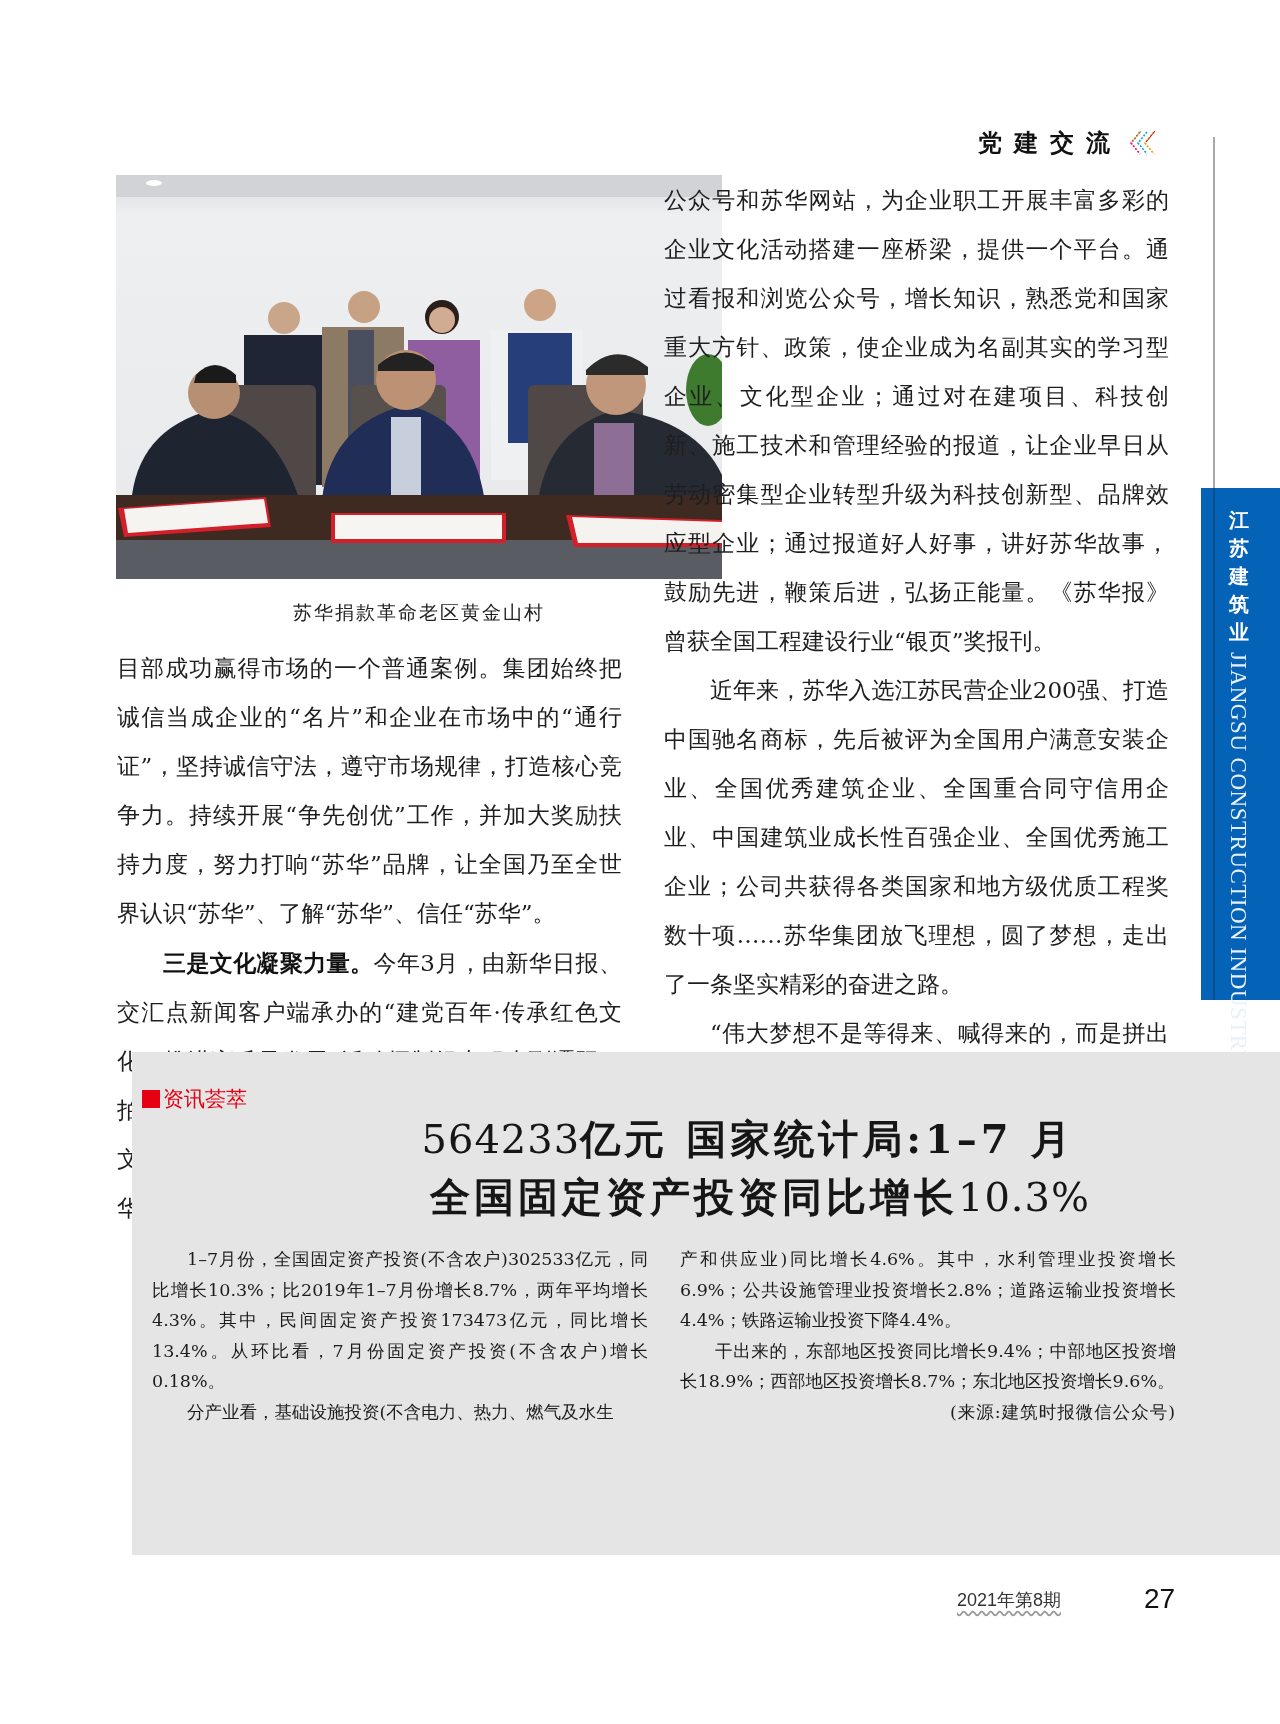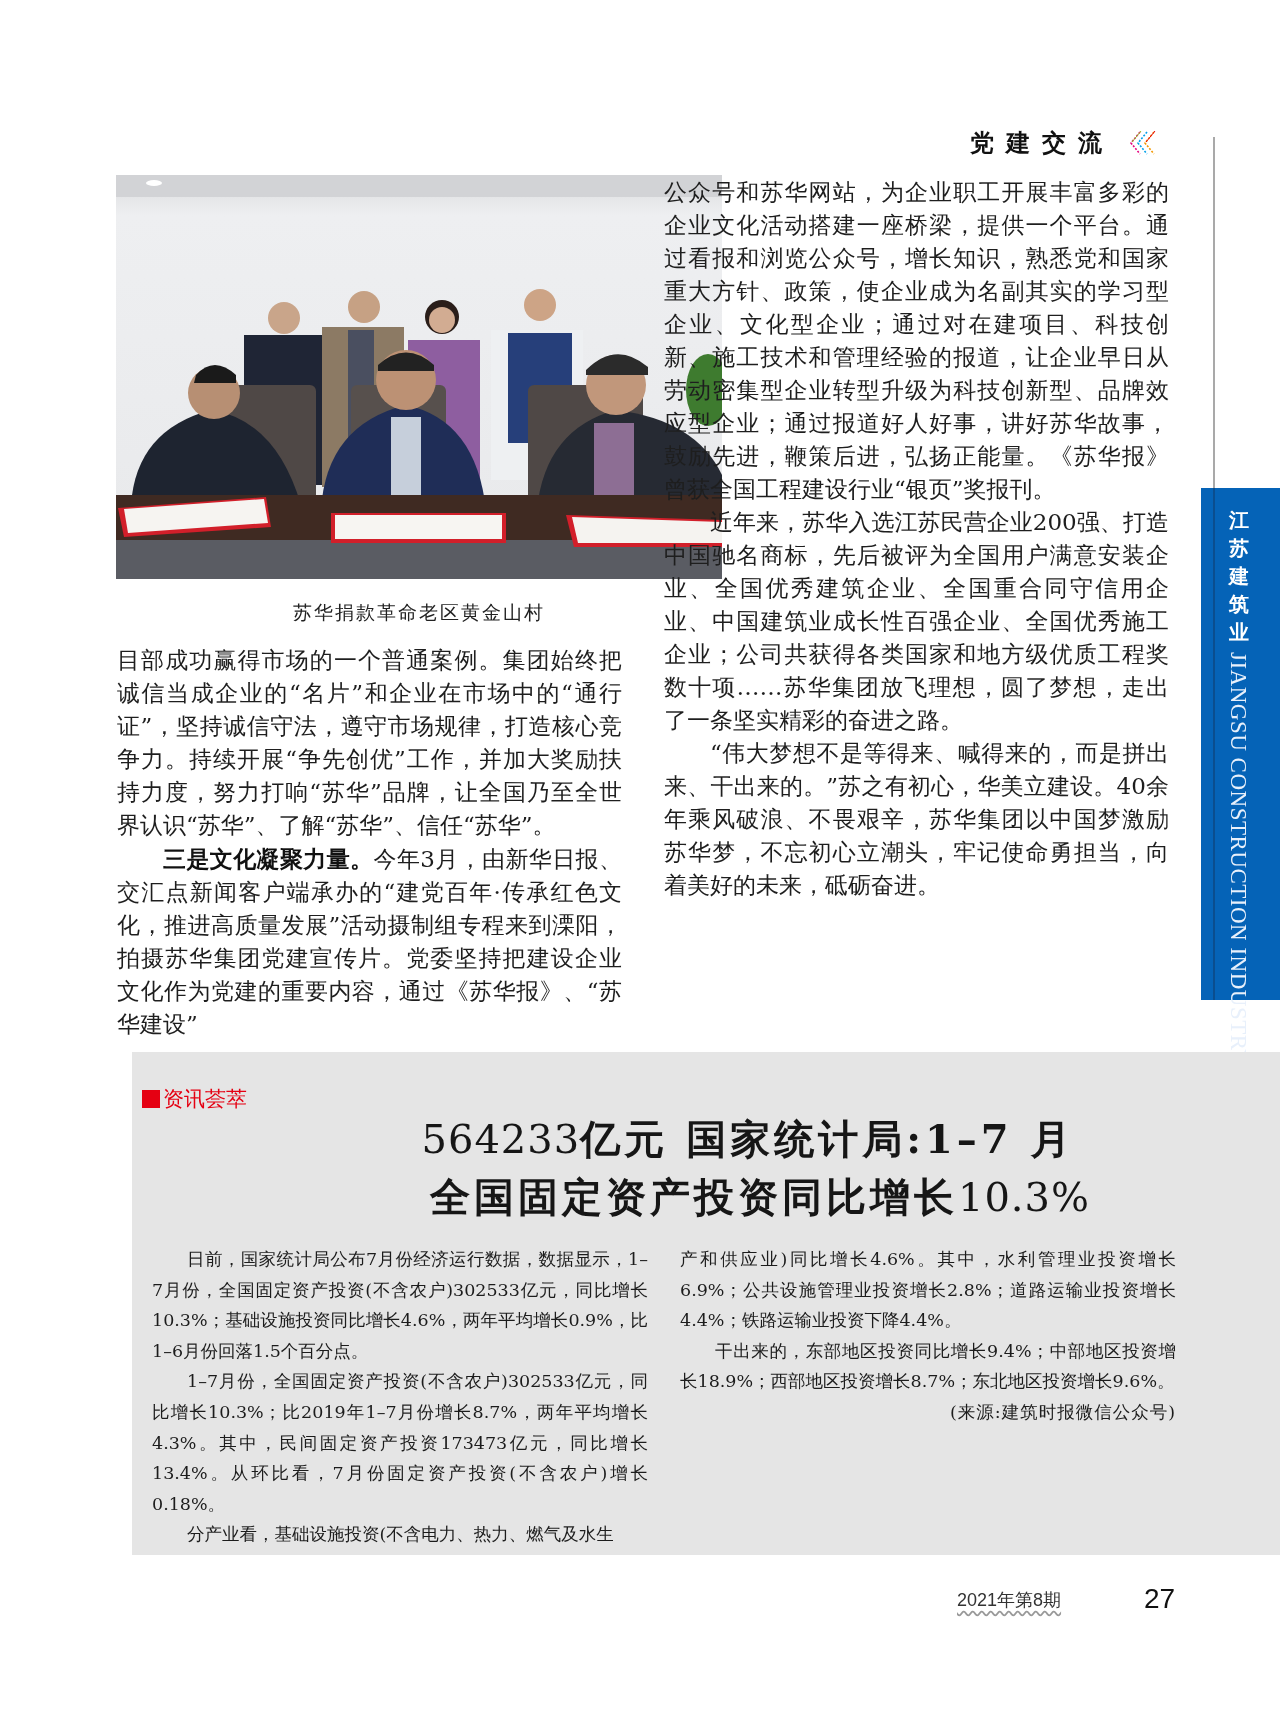--- a/index.html
+++ b/index.html
@@ -1,38 +1,38 @@
 <!DOCTYPE html>
 <html><head>
 <meta charset="utf-8">
 <style>
   * { margin:0; padding:0; box-sizing:border-box; }
   html, body { width:1280px; height:1724px; background:#ffffff; overflow:hidden; }
   body { position:relative; font-family:"DejaVu Serif","Liberation Serif",serif; color:#1a1a1a; }
 
   
-  .section-header { position:absolute; top:127px; right:122px; display:flex; align-items:center; gap:14px; }
+  .section-header { position:absolute; top:127px; right:122px; display:flex; align-items:center; gap:6px; }
   .section-title { font-family:"DejaVu Sans","Liberation Sans",sans-serif; font-weight:bold; font-size:24px; letter-spacing:12px; color:#111; }
   .chevrons { width:30px; height:26px; }
 
   .vrule { position:absolute; left:1213px; top:137px; width:2px; height:863px; background:#a9a9a9; }
 
   .side-tab { position:absolute; left:1201px; top:488px; width:79px; height:512px; background:#0563b7; }
   .side-tab .inner-rule { position:absolute; left:12px; top:0; width:2px; height:100%; background:#0a4e8f; }
   .side-cn { position:absolute; left:26px; top:18px; width:24px; font-family:"DejaVu Sans","Liberation Sans",sans-serif; font-weight:bold; font-size:20px; line-height:28px; color:#ffffff; text-align:center; }
   .side-en { position:absolute; left:24px; top:164px; writing-mode:vertical-rl; font-family:"Liberation Serif","DejaVu Serif",serif; font-size:23px; color:#e8f0fb; letter-spacing:0.5px; white-space:nowrap; }
 
   
   .photo { position:absolute; left:116px; top:175px; width:606px; height:404px; overflow:hidden; background:#e9eaec; }
   .caption { position:absolute; left:116px; top:592px; width:606px; text-align:center; font-size:19px; letter-spacing:2px; color:#222;margin-top:8px; }
 
   
   .col-left { position:absolute; left:117px; top:644px; width:505px; }
   .col-right { position:absolute; left:664px; top:176px; width:505px; }
-  .para { font-size:23px; line-height:33px; text-align:justify; color:#1e1e1e; }
+  .para { font-size:23px; line-height:49px; text-align:justify; color:#1e1e1e; }
   .para.indent { text-indent:2em; }
   .para .lead { font-weight:bold; color:#111; }
 
   
   .newsbox { position:absolute; left:132px; top:1052px; width:1232px; height:503px; background:#e5e5e5; }
   .news-tag { position:absolute; left:10px; top:33px; display:flex; align-items:center; gap:3px; }
   .news-tag .sq { width:18px; height:18px; background:#e50012; }
   .news-tag .txt { font-family:"DejaVu Sans","Liberation Sans",sans-serif; font-size:21px; color:#e50012; }
   .headline { position:absolute; left:0; width:100%; text-align:center; font-family:"DejaVu Serif","Liberation Serif",serif; font-weight:bold; font-size:40px; color:#161616; letter-spacing:4px; }
   .headline.l1 { top:60px; }
@@ -145,21 +145,20 @@
 
 <div class="newsbox">
   <div class="news-tag">
     <span class="sq"></span>
     <span class="txt">资讯荟萃</span>
   </div>
   <div class="headline l1"><span class="num">564233</span><span>亿元 国家统计局:1–7 月</span></div>
   <div class="headline l2"><span>全国固定资产投资同比增长</span><span class="num">10.3%</span></div>
 
   <div class="news-col left">
-    <p class="indent">日前，国家统计局公布7月份经济运行数据，数据显示，1–7月份，全国固定资产投资(不含农户)302533亿元，同比增长10.3%；基础设施投资同比增长4.6%，两年平均增长0.9%，比1–6月份回落1.5个百分点。</p>
     <p class="indent">1–7月份，全国固定资产投资(不含农户)302533亿元，同比增长10.3%；比2019年1–7月份增长8.7%，两年平均增长4.3%。其中，民间固定资产投资173473亿元，同比增长13.4%。从环比看，7月份固定资产投资(不含农户)增长0.18%。</p>
     <p class="indent">分产业看，基础设施投资(不含电力、热力、燃气及水生</p>
   </div>
   <div class="news-col right">
     <p>产和供应业)同比增长4.6%。其中，水利管理业投资增长6.9%；公共设施管理业投资增长2.8%；道路运输业投资增长4.4%；铁路运输业投资下降4.4%。</p>
     <p class="indent">干出来的，东部地区投资同比增长9.4%；中部地区投资增长18.9%；西部地区投资增长8.7%；东北地区投资增长9.6%。</p>
     <p class="source">(来源:建筑时报微信公众号)</p>
   </div>
 </div>
 

